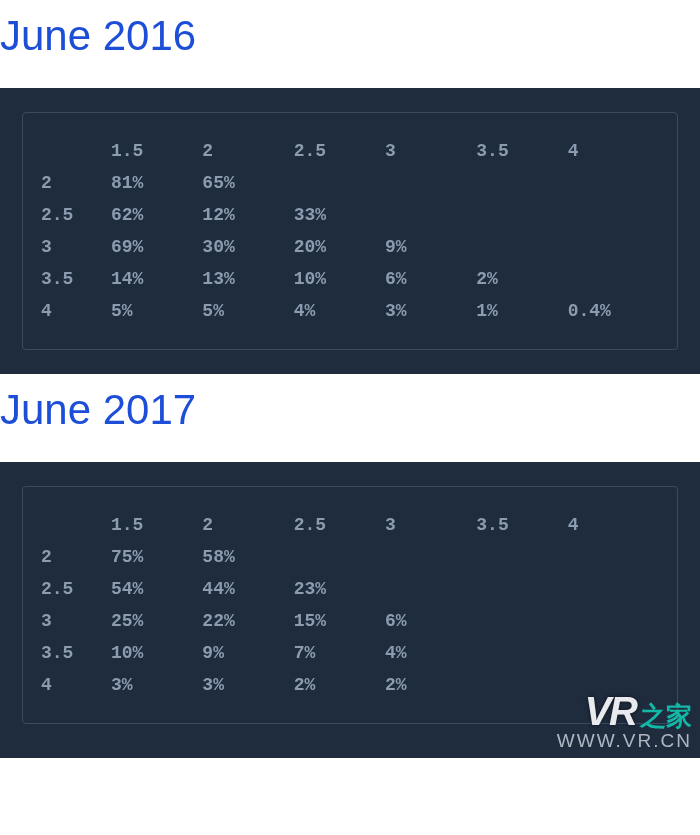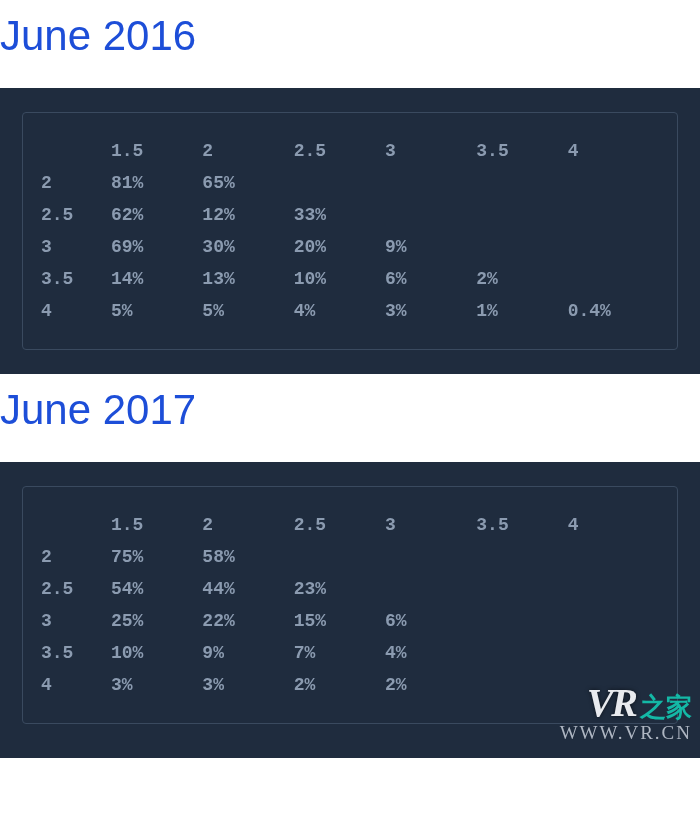--- a/index.html
+++ b/index.html
@@ -40,23 +40,23 @@
     font-weight: bold;
     text-align: left;
     padding: 6px 4px;
     white-space: nowrap;
   }
   th { font-weight: bold; }
   .rowhead { width: 70px; }
   .watermark {
     position: absolute;
     right: 8px;
-    bottom: 14px;
+    bottom: 6px;
     color: #d0d4da;
-    font-family: Liberation Serif, serif;
+    font-family: Liberation Sans, sans-serif;
     text-align: left;
     pointer-events: none;
   }
   .watermark .logo {
     display: flex;
     align-items: baseline;
     justify-content: flex-end;
     gap: 4px;
   }
   .watermark .vr {

